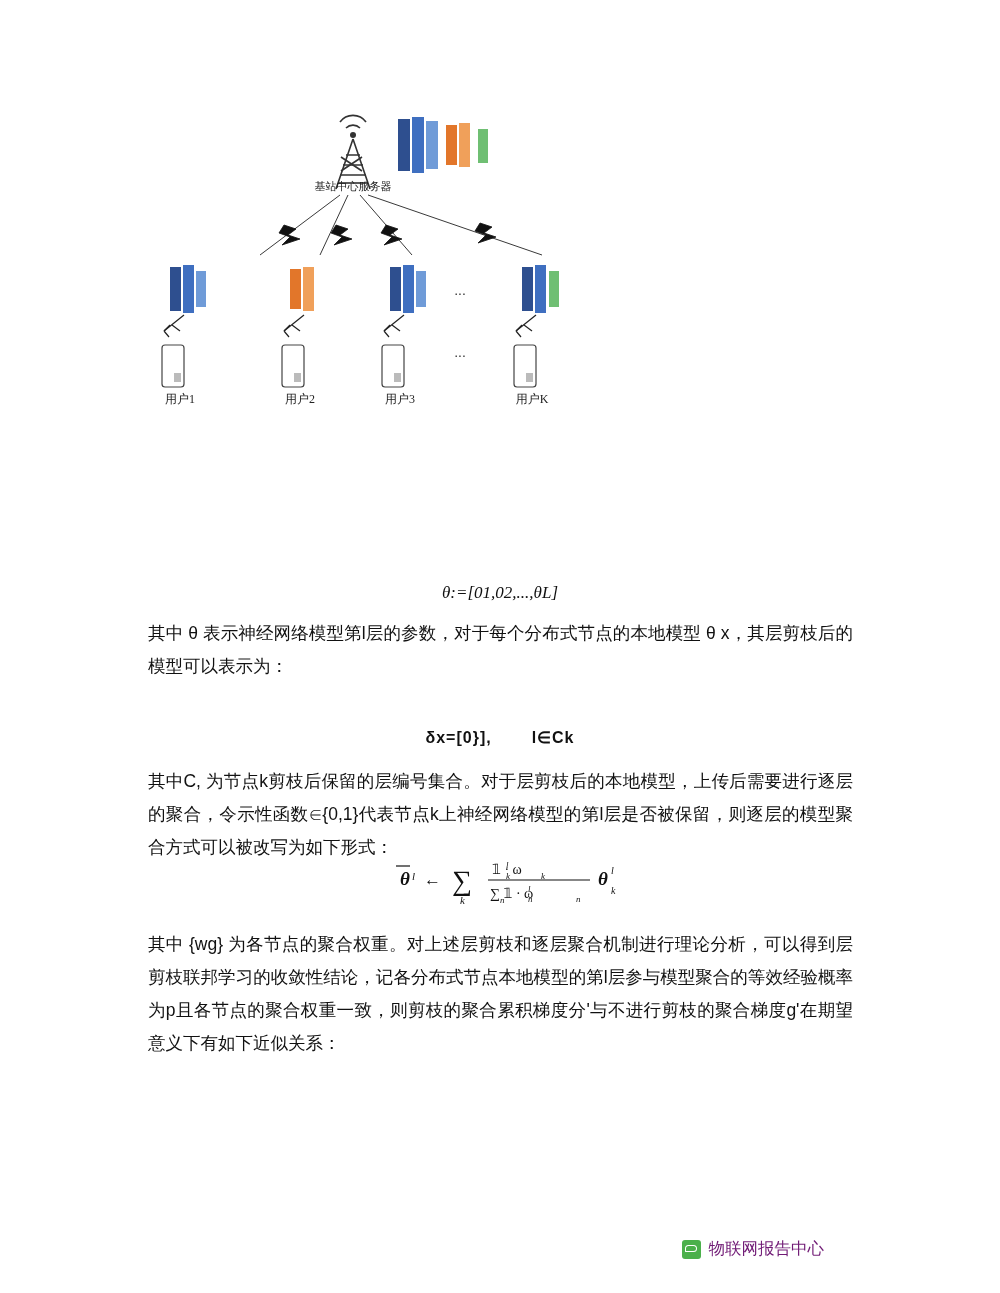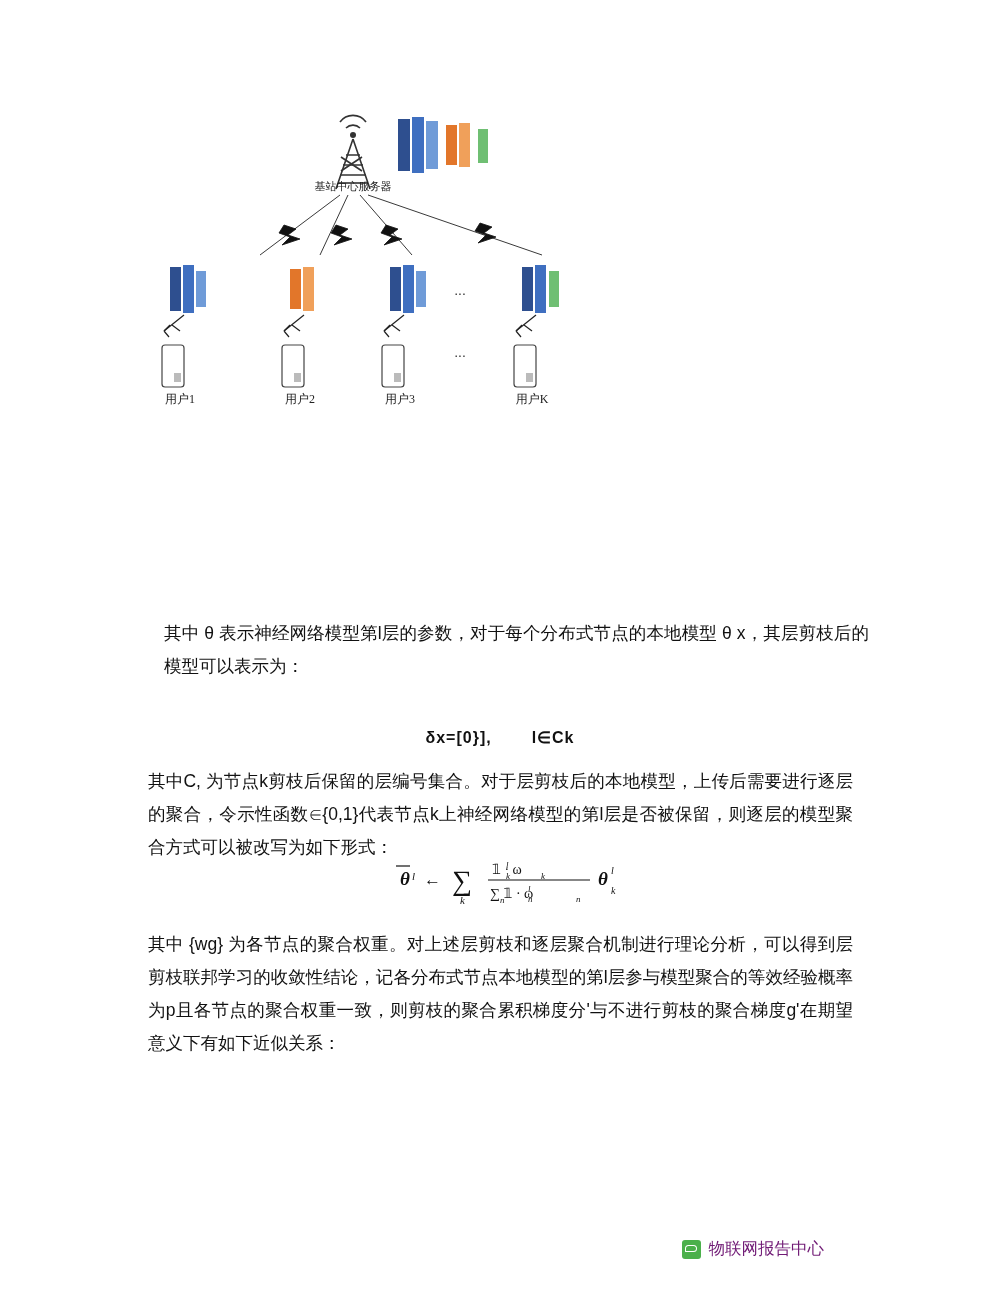--- a/index.html
+++ b/index.html
@@ -50,21 +50,21 @@
     width: 705px;
     font-size: 17.5px;
     line-height: 33px;
     color: #111;
     text-align: justify;
     font-family: "Liberation Sans", sans-serif;
   }
   .indent { text-indent: 2em; }
 
   .p1 { top: 472px; }
-  .p2 { top: 617px; margin-left: 16px; }
+  .p2 { top: 617px; }
   .p3 { top: 765px; }
   .p4 { top: 928px; }
 
   .formula {
     position: absolute;
     width: 1000px;
     left: 0;
     text-align: center;
     color: #111;
   }
@@ -230,20 +230,21 @@
       <g stroke="#444" stroke-width="1.2" fill="#fff">
         <rect x="364" y="250" width="22" height="42" rx="3"></rect>
         <rect x="376" y="278" width="7" height="9" fill="#bbb" stroke="none"></rect>
       </g>
       <text x="382" y="308" text-anchor="middle" font-size="12" fill="#222" font-family="'Liberation Serif',serif">用户K</text>
     </svg>
   </div>
 
 
 
+  <div class="formula f1">θ:=[01,02,...,θL]</div>
 
   <div class="body-block p2">其中 θ 表示神经网络模型第l层的参数，对于每个分布式节点的本地模型 θ x，其层剪枝后的模型可以表示为：</div>
 
   <div class="formula f2">
     <span>δx=[0}],</span><span class="gap"></span><span>l∈Ck</span>
   </div>
 
   <div class="body-block p3">其中C, 为节点k剪枝后保留的层编号集合。对于层剪枝后的本地模型，上传后需要进行逐层的聚合，令示性函数∈{0,1}代表节点k上神经网络模型的第l层是否被保留，则逐层的模型聚合方式可以被改写为如下形式：</div>
 
   <div class="formula f3">

